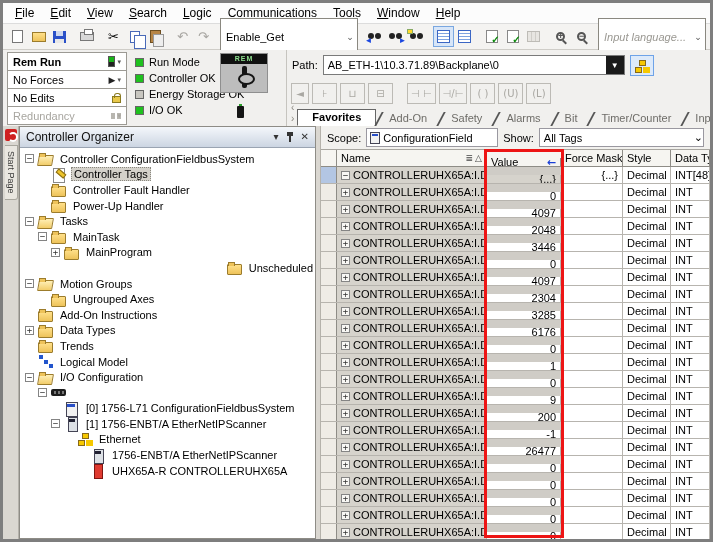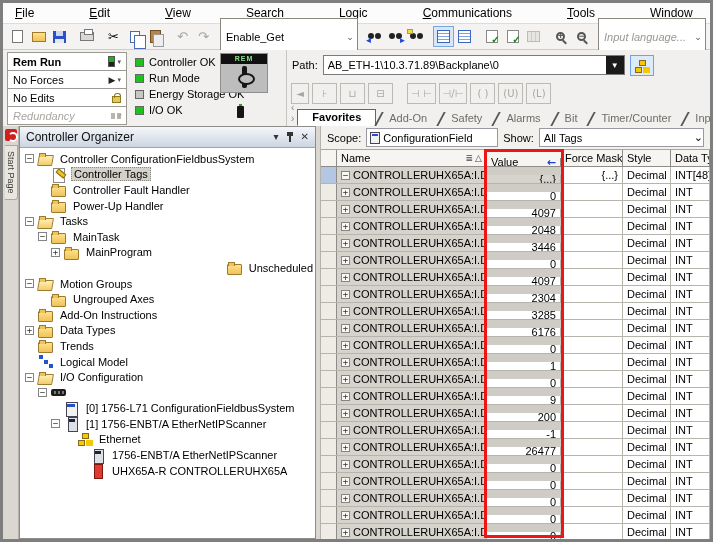--- a/index.html
+++ b/index.html
@@ -2,21 +2,21 @@
 <html><head>
 <meta charset="utf-8">
 <style>
   * { box-sizing: border-box; margin: 0; padding: 0; }
   body { background:#9a9a9a; font-family:"Liberation Sans", sans-serif; }
   .window { position:relative; width:713px; height:542px; background:#f1f0ee;
             border:3px solid #7e7e7e; overflow:hidden; }
 
   
   .menubar { position:absolute; left:0; right:0; top:0; height:21px; background:#fcfcfc;
-             border-bottom:1px solid #dcdcdc; display:flex; align-items:center; padding-left:4px;gap:39px; }
+             border-bottom:1px solid #dcdcdc; display:flex; align-items:center; padding-left:4px; }
   .menu-item { padding:2px 8px; font-size:12px; color:#000; }
 
   
   .toolbar { position:absolute; left:0; right:0; top:21px; height:26px; background:#f4f3f1;
              border-bottom:1px solid #cfcdc8; display:flex; align-items:center; padding:0 4px; }
   .tbtn { width:21px; height:21px; display:flex; align-items:center; justify-content:center;
           border:1px solid transparent; flex:none; position:relative; }
   .tbtn.sel-blue { border:1px solid #7aa7e0; background:#d8e6f8; }
   .tsep { width:6px; flex:none; }
   .ic { position:relative; display:inline-block; }
@@ -61,21 +61,21 @@
           display:flex; align-items:center; justify-content:space-between; padding:0 5px; font-size:11px; }
   .sbox b { font-weight:bold; }
   .sbox .mini { display:flex; align-items:center; gap:2px; }
   .runic { width:7px; height:11px; border:1px solid #555; background:linear-gradient(#18b418 0 50%, #222 50% 100%); }
   .dd7 { font-size:7px; color:#555; }
   .fwd { color:#222; font-size:9px; }
   .lockic { width:9px; height:7px; background:#e8c84a; border:1px solid #8a7a20; position:relative; margin-top:4px; }
   .lockic::before { content:""; position:absolute; left:1px; top:-4px; width:5px; height:4px;
                     border:1px solid #8a7a20; border-bottom:none; border-radius:3px 3px 0 0; }
   .redunic { width:4px; height:6px; background:#b8b6b0; box-shadow:6px 0 0 #b8b6b0; }
-  .gray-t { color:#a8a6a0;font-style:italic; }
+  .gray-t { color:#a8a6a0; }
   .indicators { position:absolute; left:132px; top:4px; }
   .ind { display:flex; align-items:center; gap:5px; height:16px; font-size:11px; }
   .led { width:9px; height:9px; border:1px solid #666; flex:none; }
   .keysw { position:absolute; left:217px; top:3px; width:48px; height:40px; background:#bdbdbd; border:1px solid #8f8f8f; }
   .keysw .rem { height:10px; background:#101010; color:#8fe08f; font-size:7px; font-weight:bold;
                 text-align:center; letter-spacing:1px; line-height:10px; }
   .keysw .keybody { position:relative; height:28px; }
   .keysw .keybody::before { content:""; position:absolute; left:21px; top:2px; width:5px; height:22px; background:#151515; border-radius:2px; }
   .keysw .keybody::after { content:""; position:absolute; left:17px; top:9px; width:13px; height:8px;
                            border:2px solid #151515; border-radius:50%; background:#bdbdbd; }
@@ -318,25 +318,25 @@
     <div class="sbox" style="top:56px;">
       <span class="gray-t">Redundancy</span>
       <span class="mini">
           <span class="redunic"></span>
           <span class="dd7 gray-t">▾</span>
         </span>
     </div>
     <div class="indicators" id="indicators">
         <div class="ind">
           <span class="led" style="background: rgb(31, 193, 31);"></span>
-          <span>Controller OK</span>
+          <span>Run Mode</span>
         </div>
         <div class="ind">
           <span class="led" style="background: rgb(31, 193, 31);"></span>
-          <span>Run Mode</span>
+          <span>Controller OK</span>
         </div>
         <div class="ind">
           <span class="led" style="background: rgb(200, 198, 192);"></span>
           <span>Energy Storage OK</span>
         </div>
         <div class="ind">
           <span class="led" style="background: rgb(31, 193, 31);"></span>
           <span>I/O OK</span>
         </div>
       </div>

